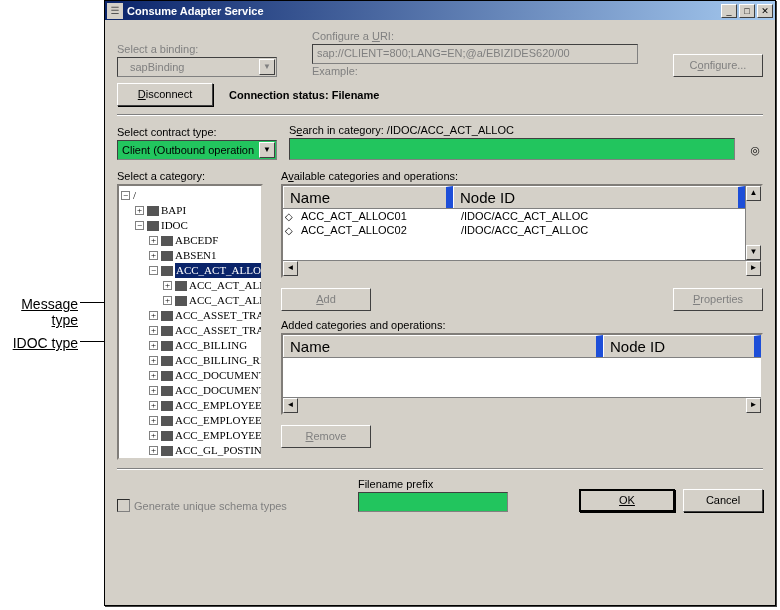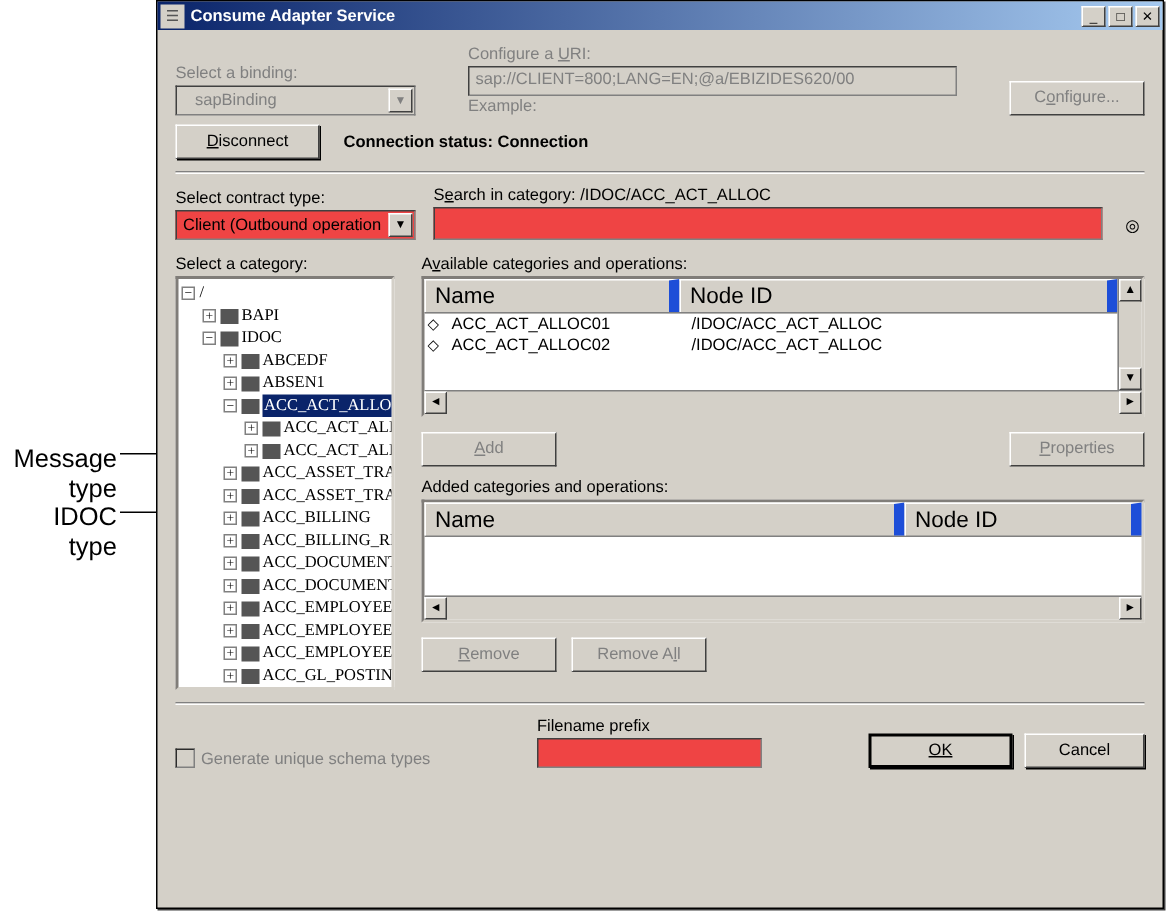--- a/index.html
+++ b/index.html
@@ -9,23 +9,24 @@
     font-size: 11px;
     background: #fff;
     color: #000;
     width: 780px;
     height: 610px;
     overflow: hidden;
     position: relative;
   }
   .annotation {
     position: absolute;
-    font-size: 17px;
+    font-size: 14px;
     color: #000;
     text-align: right;
+    text-decoration: underline;
   }
   .annotation.msg { top: 296px; left: 0; width: 78px; }
   .annotation.idoc { top: 335px; left: 0; width: 78px; }
   .ann-line {
     position: absolute;
     height: 1px;
     background: #000;
   }
   .ann-line.l1 { top: 302px; left: 80px; width: 55px; }
   .ann-line.l2 { top: 341px; left: 80px; width: 55px; }
@@ -73,21 +74,21 @@
     border-right-color:#404040; border-bottom-color:#404040;
     font-size: 9px; line-height: 12px;
     text-align:center; color:#000;
     font-family: Arial;
   }
   .content { padding: 10px 12px; }
   .row { display: flex; align-items: center; margin-bottom: 4px; }
   .lbl-dis { color: #808080; }
   .combo, .txt {
     height: 20px;
-    background: #ef4444;
+    background: #22c55e;
     border: 1px solid #808080;
     border-top-color:#404040; border-left-color:#404040;
     font-size: 11px; padding: 2px 4px;
   }
   .combo.disabled, .txt.disabled { background: #d4d0c8; color:#808080; }
   .combo { display:flex; align-items:center; justify-content:space-between; }
   .combo .arrow {
     width:16px; height:16px;
     background:#d4d0c8; border:1px solid #fff;
     border-right-color:#404040; border-bottom-color:#404040;
@@ -220,21 +221,21 @@
         <div class="lbl-dis" style="margin-top:1px;">Example:</div>
       </div>
       <div style="width:90px; padding-top:14px;">
         <div class="btn disabled" style="width:90px;">C<span class="u">o</span>nfigure...</div>
       </div>
     </div>
 
     <div class="row" style="margin-top:6px; gap:16px;">
       <div class="btn" style="width:96px;"><span class="u">D</span>isconnect</div>
       <div>
-        <b><span>Connection status:</span> <span>Connection</span></b>
+        <b><span>Connection status:</span> <span>Filename</span></b>
       </div>
     </div>
 
     <hr class="sep">
 
     <div class="row" style="gap:12px; align-items:flex-end;">
       <div>
         <div class="section-label">Select contract type:</div>
         <div class="combo" style="width:160px;">
           <span>Client (Outbound operation</span>
@@ -413,21 +414,20 @@
             </div>
           </div>
           <div class="scroll-h">
             <div class="sbtn">◄</div>
             <div class="sbtn">►</div>
           </div>
         </div>
 
         <div class="row" style="gap:10px; margin-top:10px;">
           <div class="btn disabled" style="width:90px;"><span class="u">R</span>emove</div>
-          <div class="btn disabled" style="width:90px;">Remove A<span class="u">l</span>l</div>
         </div>
       </div>
     </div>
 
     <hr class="sep">
 
     <div class="row" style="justify-content:space-between; align-items:flex-end;">
       <div class="row" style="margin:0;">
         <span class="cb disabled"></span>
         <span class="lbl-dis">Generate unique schema types</span>

